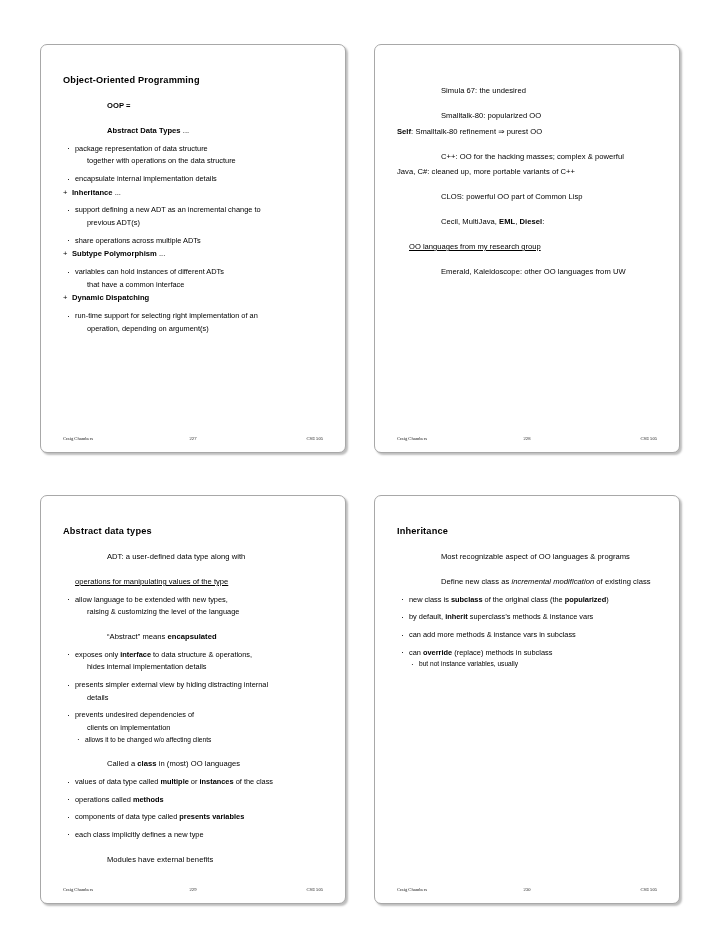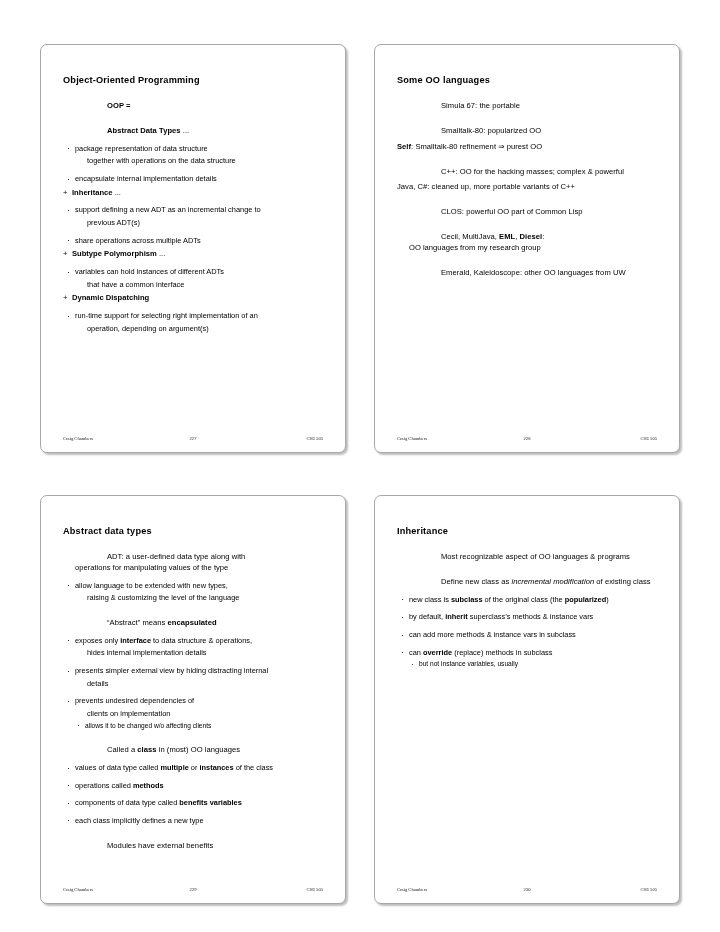--- a/index.html
+++ b/index.html
@@ -117,21 +117,21 @@
     content: "+";
     position: absolute;
     left: 0;
     top: 0;
     font-weight: normal;
   }
   .plusline .dots { font-weight: normal; }
 
   
   .cont1 { padding-left: 24px; margin-top: 3px; font-size: 7.4px; line-height: 1.30; }
-  .cont0 { padding-left: 12px; margin-top: 1px; font-size: 7.6px; line-height: 1.30; }
+  .cont0 { padding-left: 12px; margin-top: 15px; font-size: 7.6px; line-height: 1.30; text-decoration: underline; }
 
   b, .b { font-weight: bold; }
   i, .i { font-style: italic; text-align: right; }
 
   
   .slide-footer {
     position: absolute;
     left: 22px;
     right: 22px;
     bottom: 9px;
@@ -182,23 +182,22 @@
       </div>
       <div class="slide-footer">
         <span class="footer-author">Craig Chambers</span>
         <span class="footer-page">227</span>
         <span class="footer-course">CSE 505</span>
       </div>
     </div>
 
     <div class="slide">
       <div class="slide-body">
-        <div class="slide-title">Some OO languages</div>
-
-        <div class="line gap-lg">Simula 67: the portable</div>
+
+        <div class="line gap-lg">Simula 67: the undesired</div>
 
         <div class="line gap-lg">Smalltalk-80: popularized OO</div>
         <div class="line gap-sm"><b>Self</b>: Smalltalk-80 refinement ⇒ purest OO</div>
 
         <div class="line gap-lg">C++: OO for the hacking masses; complex &amp; powerful</div>
         <div class="line gap-sm">Java, C#: cleaned up, more portable variants of C++</div>
 
         <div class="line gap-lg">CLOS: powerful OO part of Common Lisp</div>
 
         <div class="line gap-lg">Cecil, MultiJava, <b>EML</b>, <b>Diesel</b>:</div>
@@ -230,21 +229,21 @@
         <div class="bullet1">presents simpler external view by hiding distracting internal</div>
         <div class="cont1">details</div>
 
         <div class="bullet1">prevents undesired dependencies of</div>
         <div class="cont1">clients on implementation</div>
         <div class="bullet2">allows it to be changed w/o affecting clients</div>
 
         <div class="line gap-lg">Called a <b>class</b> in (most) OO languages</div>
         <div class="bullet1">values of data type called <b>multiple</b> or <b>instances</b> of the class</div>
         <div class="bullet1">operations called <b>methods</b></div>
-        <div class="bullet1">components of data type called <b>benefits variables</b></div>
+        <div class="bullet1">components of data type called <b>presents variables</b></div>
         <div class="bullet1">each class implicitly defines a new type</div>
 
         <div class="line gap-lg">Modules have external benefits</div>
       </div>
       <div class="slide-footer">
         <span class="footer-author">Craig Chambers</span>
         <span class="footer-page">229</span>
         <span class="footer-course">CSE 505</span>
       </div>
     </div>

